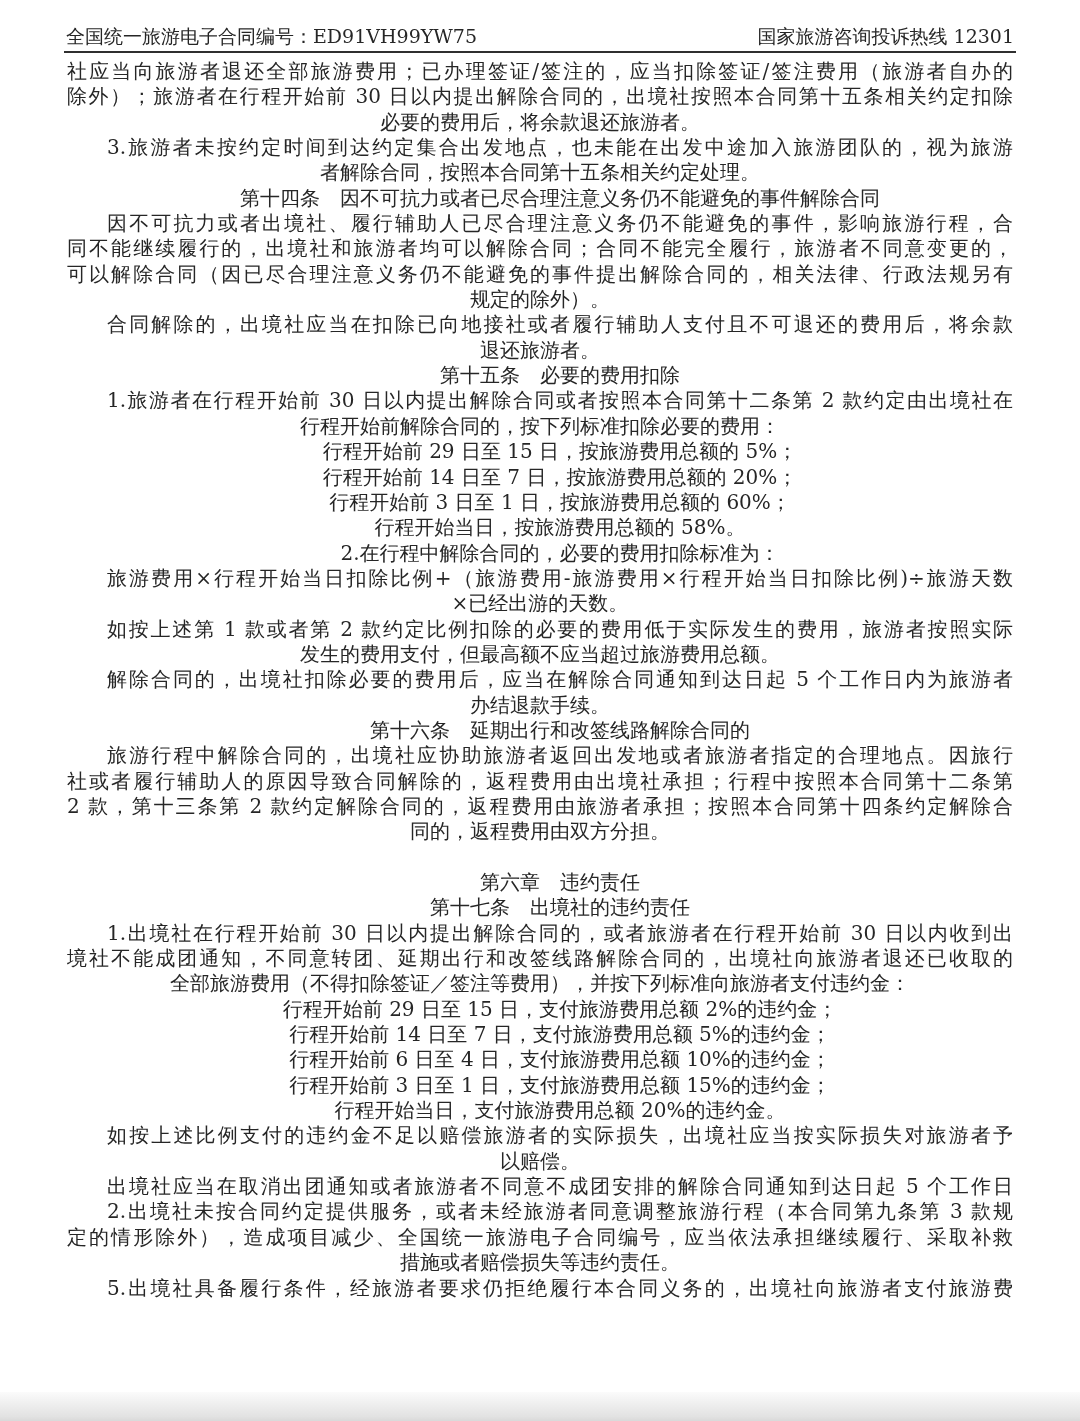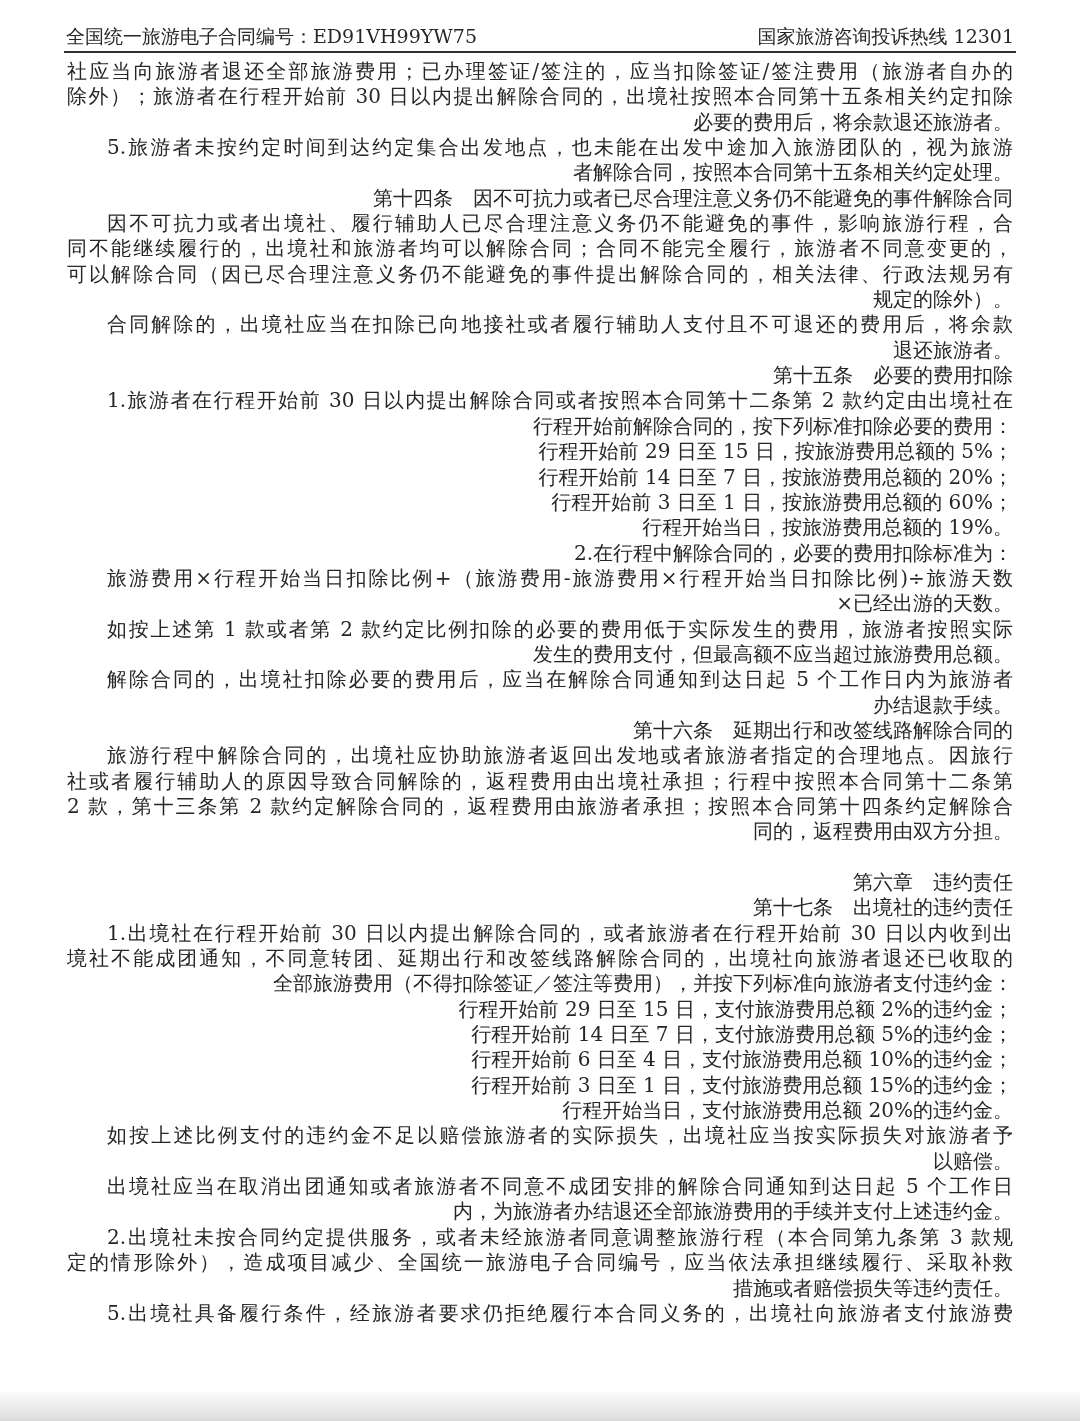--- a/index.html
+++ b/index.html
@@ -36,21 +36,21 @@
     position: absolute;
     left: 67px; top: 59px;
     width: 946px;
     overflow: hidden;
   }
   .line {
     height: 25.35px;
     line-height: 25.35px;
     font-size: 20px;
     overflow: hidden;
-    text-align: right;
+    text-align: center;
   }
   .line.ind { text-indent: 40px; }
   .line.j { text-align: justify; text-align-last: justify; }
   .page-gap {
     position: absolute;
     left: 0; bottom: 0;
     width: 1080px; height: 29px;
     background: linear-gradient(to bottom, #fbfbfb 0%, #efefef 40%, #e2e2e2 85%, #d9d9d9 100%);
   }
 </style>
@@ -60,36 +60,36 @@
 <div class="page">
   <div class="header">
     <span>全国统一旅游电子合同编号：ED91VH99YW75</span>
     <span>国家旅游咨询投诉热线 12301</span>
   </div>
   <div class="header-rule"></div>
   <div class="doc-body">
       <div class="line j">社应当向旅游者退还全部旅游费用；已办理签证/签注的，应当扣除签证/签注费用（旅游者自办的</div>
       <div class="line j">除外）；旅游者在行程开始前 30 日以内提出解除合同的，出境社按照本合同第十五条相关约定扣除</div>
       <div class="line">必要的费用后，将余款退还旅游者。</div>
-      <div class="line ind j">5.旅游者未按约定时间到达约定集合出发地点，也未能在出发中途加入旅游团队的，视为旅游</div>
+      <div class="line ind j">3.旅游者未按约定时间到达约定集合出发地点，也未能在出发中途加入旅游团队的，视为旅游</div>
       <div class="line">者解除合同，按照本合同第十五条相关约定处理。</div>
       <div class="line ind">第十四条　因不可抗力或者已尽合理注意义务仍不能避免的事件解除合同</div>
       <div class="line ind j">因不可抗力或者出境社、履行辅助人已尽合理注意义务仍不能避免的事件，影响旅游行程，合</div>
       <div class="line j">同不能继续履行的，出境社和旅游者均可以解除合同；合同不能完全履行，旅游者不同意变更的，</div>
       <div class="line j">可以解除合同（因已尽合理注意义务仍不能避免的事件提出解除合同的，相关法律、行政法规另有</div>
       <div class="line">规定的除外）。</div>
       <div class="line ind j">合同解除的，出境社应当在扣除已向地接社或者履行辅助人支付且不可退还的费用后，将余款</div>
       <div class="line">退还旅游者。</div>
       <div class="line ind">第十五条　必要的费用扣除</div>
       <div class="line ind j">1.旅游者在行程开始前 30 日以内提出解除合同或者按照本合同第十二条第 2 款约定由出境社在</div>
       <div class="line">行程开始前解除合同的，按下列标准扣除必要的费用：</div>
       <div class="line ind">行程开始前 29 日至 15 日，按旅游费用总额的 5%；</div>
       <div class="line ind">行程开始前 14 日至 7 日，按旅游费用总额的 20%；</div>
       <div class="line ind">行程开始前 3 日至 1 日，按旅游费用总额的 60%；</div>
-      <div class="line ind">行程开始当日，按旅游费用总额的 19%。</div>
+      <div class="line ind">行程开始当日，按旅游费用总额的 58%。</div>
       <div class="line ind">2.在行程中解除合同的，必要的费用扣除标准为：</div>
       <div class="line ind j">旅游费用×行程开始当日扣除比例+（旅游费用-旅游费用×行程开始当日扣除比例)÷旅游天数</div>
       <div class="line">×已经出游的天数。</div>
       <div class="line ind j">如按上述第 1 款或者第 2 款约定比例扣除的必要的费用低于实际发生的费用，旅游者按照实际</div>
       <div class="line">发生的费用支付，但最高额不应当超过旅游费用总额。</div>
       <div class="line ind j">解除合同的，出境社扣除必要的费用后，应当在解除合同通知到达日起 5 个工作日内为旅游者</div>
       <div class="line">办结退款手续。</div>
       <div class="line ind">第十六条　延期出行和改签线路解除合同的</div>
       <div class="line ind j">旅游行程中解除合同的，出境社应协助旅游者返回出发地或者旅游者指定的合理地点。因旅行</div>
       <div class="line j">社或者履行辅助人的原因导致合同解除的，返程费用由出境社承担；行程中按照本合同第十二条第</div>
@@ -102,20 +102,19 @@
       <div class="line j">境社不能成团通知，不同意转团、延期出行和改签线路解除合同的，出境社向旅游者退还已收取的</div>
       <div class="line">全部旅游费用（不得扣除签证／签注等费用），并按下列标准向旅游者支付违约金：</div>
       <div class="line ind">行程开始前 29 日至 15 日，支付旅游费用总额 2%的违约金；</div>
       <div class="line ind">行程开始前 14 日至 7 日，支付旅游费用总额 5%的违约金；</div>
       <div class="line ind">行程开始前 6 日至 4 日，支付旅游费用总额 10%的违约金；</div>
       <div class="line ind">行程开始前 3 日至 1 日，支付旅游费用总额 15%的违约金；</div>
       <div class="line ind">行程开始当日，支付旅游费用总额 20%的违约金。</div>
       <div class="line ind j">如按上述比例支付的违约金不足以赔偿旅游者的实际损失，出境社应当按实际损失对旅游者予</div>
       <div class="line">以赔偿。</div>
       <div class="line ind j">出境社应当在取消出团通知或者旅游者不同意不成团安排的解除合同通知到达日起 5 个工作日</div>
-      <div class="line">内，为旅游者办结退还全部旅游费用的手续并支付上述违约金。</div>
       <div class="line ind j">2.出境社未按合同约定提供服务，或者未经旅游者同意调整旅游行程（本合同第九条第 3 款规</div>
       <div class="line j">定的情形除外），造成项目减少、全国统一旅游电子合同编号，应当依法承担继续履行、采取补救</div>
       <div class="line">措施或者赔偿损失等违约责任。</div>
       <div class="line ind j">5.出境社具备履行条件，经旅游者要求仍拒绝履行本合同义务的，出境社向旅游者支付旅游费</div>
     </div>
 </div>
 <div class="page-gap"></div>
 
 </body></html>

